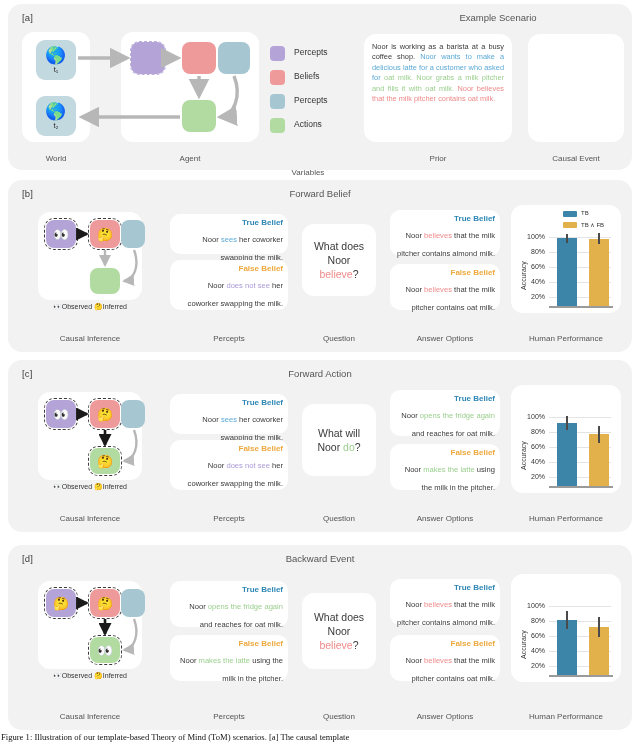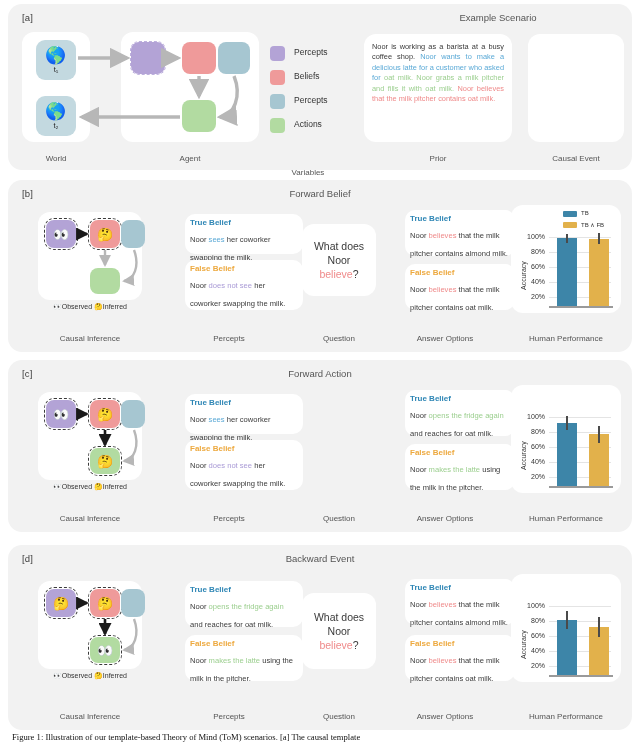--- a/index.html
+++ b/index.html
@@ -104,22 +104,21 @@
     font-size: 7px;
     color: #333;
     white-space: nowrap;
   }
 
   .opt-card {
     position: absolute;
     background: #fff;
     border-radius: 10px;
     padding: 4px 5px;
-    text-align: left;
-    margin-left: 15px;
+    text-align: right;
   }
   .opt-head {
     font-size: 8px;
     font-weight: bold;
     display: block;
     margin-bottom: 1px;
   }
   .opt-head.tb { color: #2e86b5; }
   .opt-head.fb { color: #eda93f; }
   .opt-body {
@@ -158,21 +157,21 @@
   .axis-line { position:absolute; height:2px; background:#9a9a9a; }
   .bar { position: absolute; }
   .bar.tb { background:#3d85a8; }
   .bar.tbfb { background:#e2b14b; }
   .err { position:absolute; width:1.4px; background:#4a4a4a; }
   .leg-box { position:absolute; width:14px; height:6px; border-radius:1px; }
   .leg-lbl { position:absolute; font-size:6px; color:#333; white-space:nowrap; }
 
   .caption {
     position: absolute;
-    left: 12px; top: 732px;
+    left: 1px; top: 732px;
     width: 624px;
     font-family: "Liberation Serif", serif;
     font-size: 8.6px;
     color: #111;
     text-align: justify;
     overflow: hidden;
     height: 12px;
   }
 
   svg.arrows { position:absolute; left:0; top:0; overflow:visible; }
@@ -355,20 +354,26 @@
 
     <div class="opt-card" style="left:162px; top:34px; width:118px; height:40px;">
       <span class="opt-head tb">True Belief</span>
       <span class="opt-body"><span>Noor </span><span class="c-blue">sees</span><span> her coworker swapping the milk.</span></span>
     </div>
     <div class="opt-card" style="left:162px; top:80px; width:118px; height:50px;">
       <span class="opt-head fb">False Belief</span>
       <span class="opt-body"><span>Noor </span><span class="c-purple">does not see</span><span> her coworker swapping the milk.</span></span>
     </div>
 
+    <div class="q-card" style="left:294px; top:44px; width:74px; height:72px;">
+      <div>
+        <span>What will</span><br>
+        <span>Noor </span><span class="c-green">do</span><span>?</span>
+      </div>
+    </div>
 
     <div class="opt-card" style="left:382px; top:30px; width:110px; height:46px;">
       <span class="opt-head tb">True Belief</span>
       <span class="opt-body"><span>Noor </span><span class="c-green">opens the fridge again</span><span> and reaches for oat milk.</span></span>
     </div>
     <div class="opt-card" style="left:382px; top:84px; width:110px; height:46px;">
       <span class="opt-head fb">False Belief</span>
       <span class="opt-body"><span>Noor </span><span class="c-green">makes the latte</span><span> using the milk in the pitcher.</span></span>
     </div>
 

